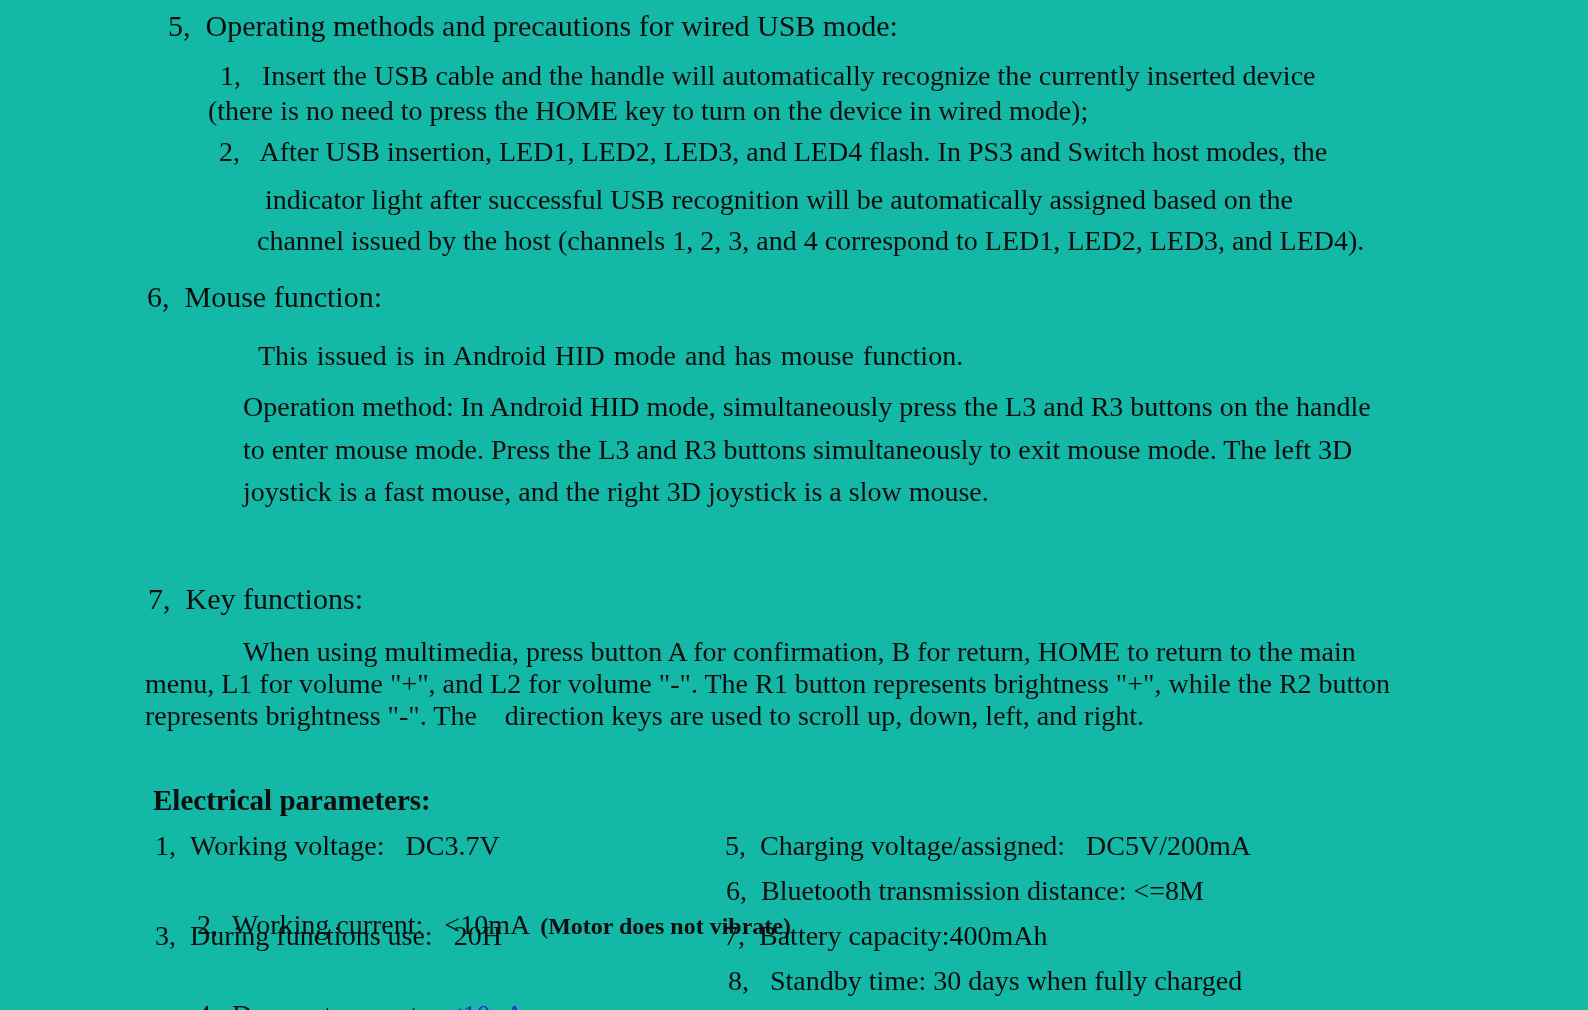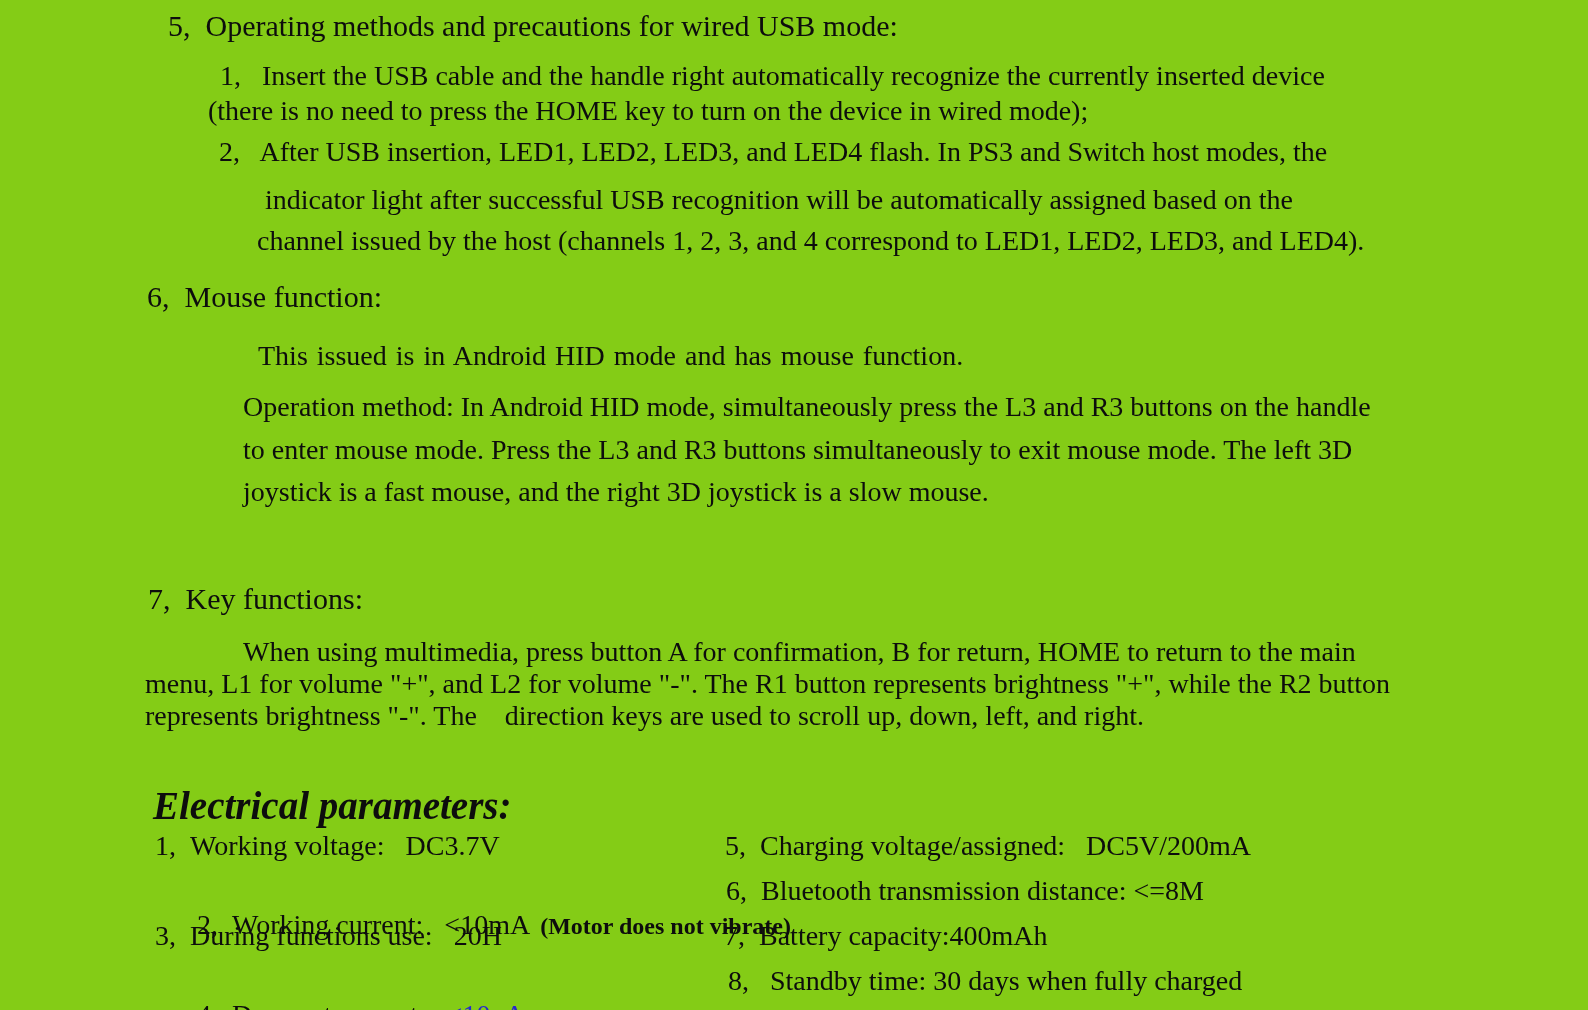--- a/index.html
+++ b/index.html
@@ -4,59 +4,58 @@
 <style>
   html, body {
     margin: 0;
     padding: 0;
     background: #ffffff;
   }
   .page {
     position: relative;
     width: 1588px;
     height: 1010px;
-    background: #84cc16;
+    background: #14b8a6;
     font-family: "Liberation Serif", "DejaVu Serif", serif;
     color: #0d0d0d;
     overflow: hidden;
   }
   .ln {
     position: absolute;
     white-space: pre;
     font-size: 28px;
     line-height: 1.2;
   }
   .heading {
     font-size: 30px;
   }
   .bold-heading {
-    font-size: 39px;
+    font-size: 29px;
     font-weight: bold;
-    font-style: italic;
   }
   .intro-line {
     word-spacing: 2px;
   }
   .small-note {
     font-size: 24px;
     margin-left: 10px;
     font-weight: bold;
   }
   .blue {
     color: #2828cf;
   }
 </style>
 </head>
 <body>
 
 <div class="page">
 
   <div>
     <div class="ln heading" style="left:168px; top:8px;">5, Operating methods and precautions for wired USB mode:</div>
-    <div class="ln" style="left:220px; top:59px;">1,  Insert the USB cable and the handle right automatically recognize the currently inserted device</div>
+    <div class="ln" style="left:220px; top:59px;">1,  Insert the USB cable and the handle will automatically recognize the currently inserted device</div>
     <div class="ln" style="left:208px; top:94px;">(there is no need to press the HOME key to turn on the device in wired mode);</div>
     <div class="ln" style="left:219px; top:135px;">2,  After USB insertion, LED1, LED2, LED3, and LED4 flash. In PS3 and Switch host modes, the</div>
     <div class="ln" style="left:265px; top:183px;">indicator light after successful USB recognition will be automatically assigned based on the</div>
     <div class="ln" style="left:257px; top:224px;">channel issued by the host (channels 1, 2, 3, and 4 correspond to LED1, LED2, LED3, and LED4).</div>
   </div>
 
   <div>
     <div class="ln heading" style="left:147px; top:279px;">6, Mouse function:</div>
     <div class="ln intro-line" style="left:258px; top:339px;">This issued is in Android HID mode and has mouse function.</div>
     <div class="ln" style="left:243px; top:390px;">Operation method: In Android HID mode, simultaneously press the L3 and R3 buttons on the handle</div>

